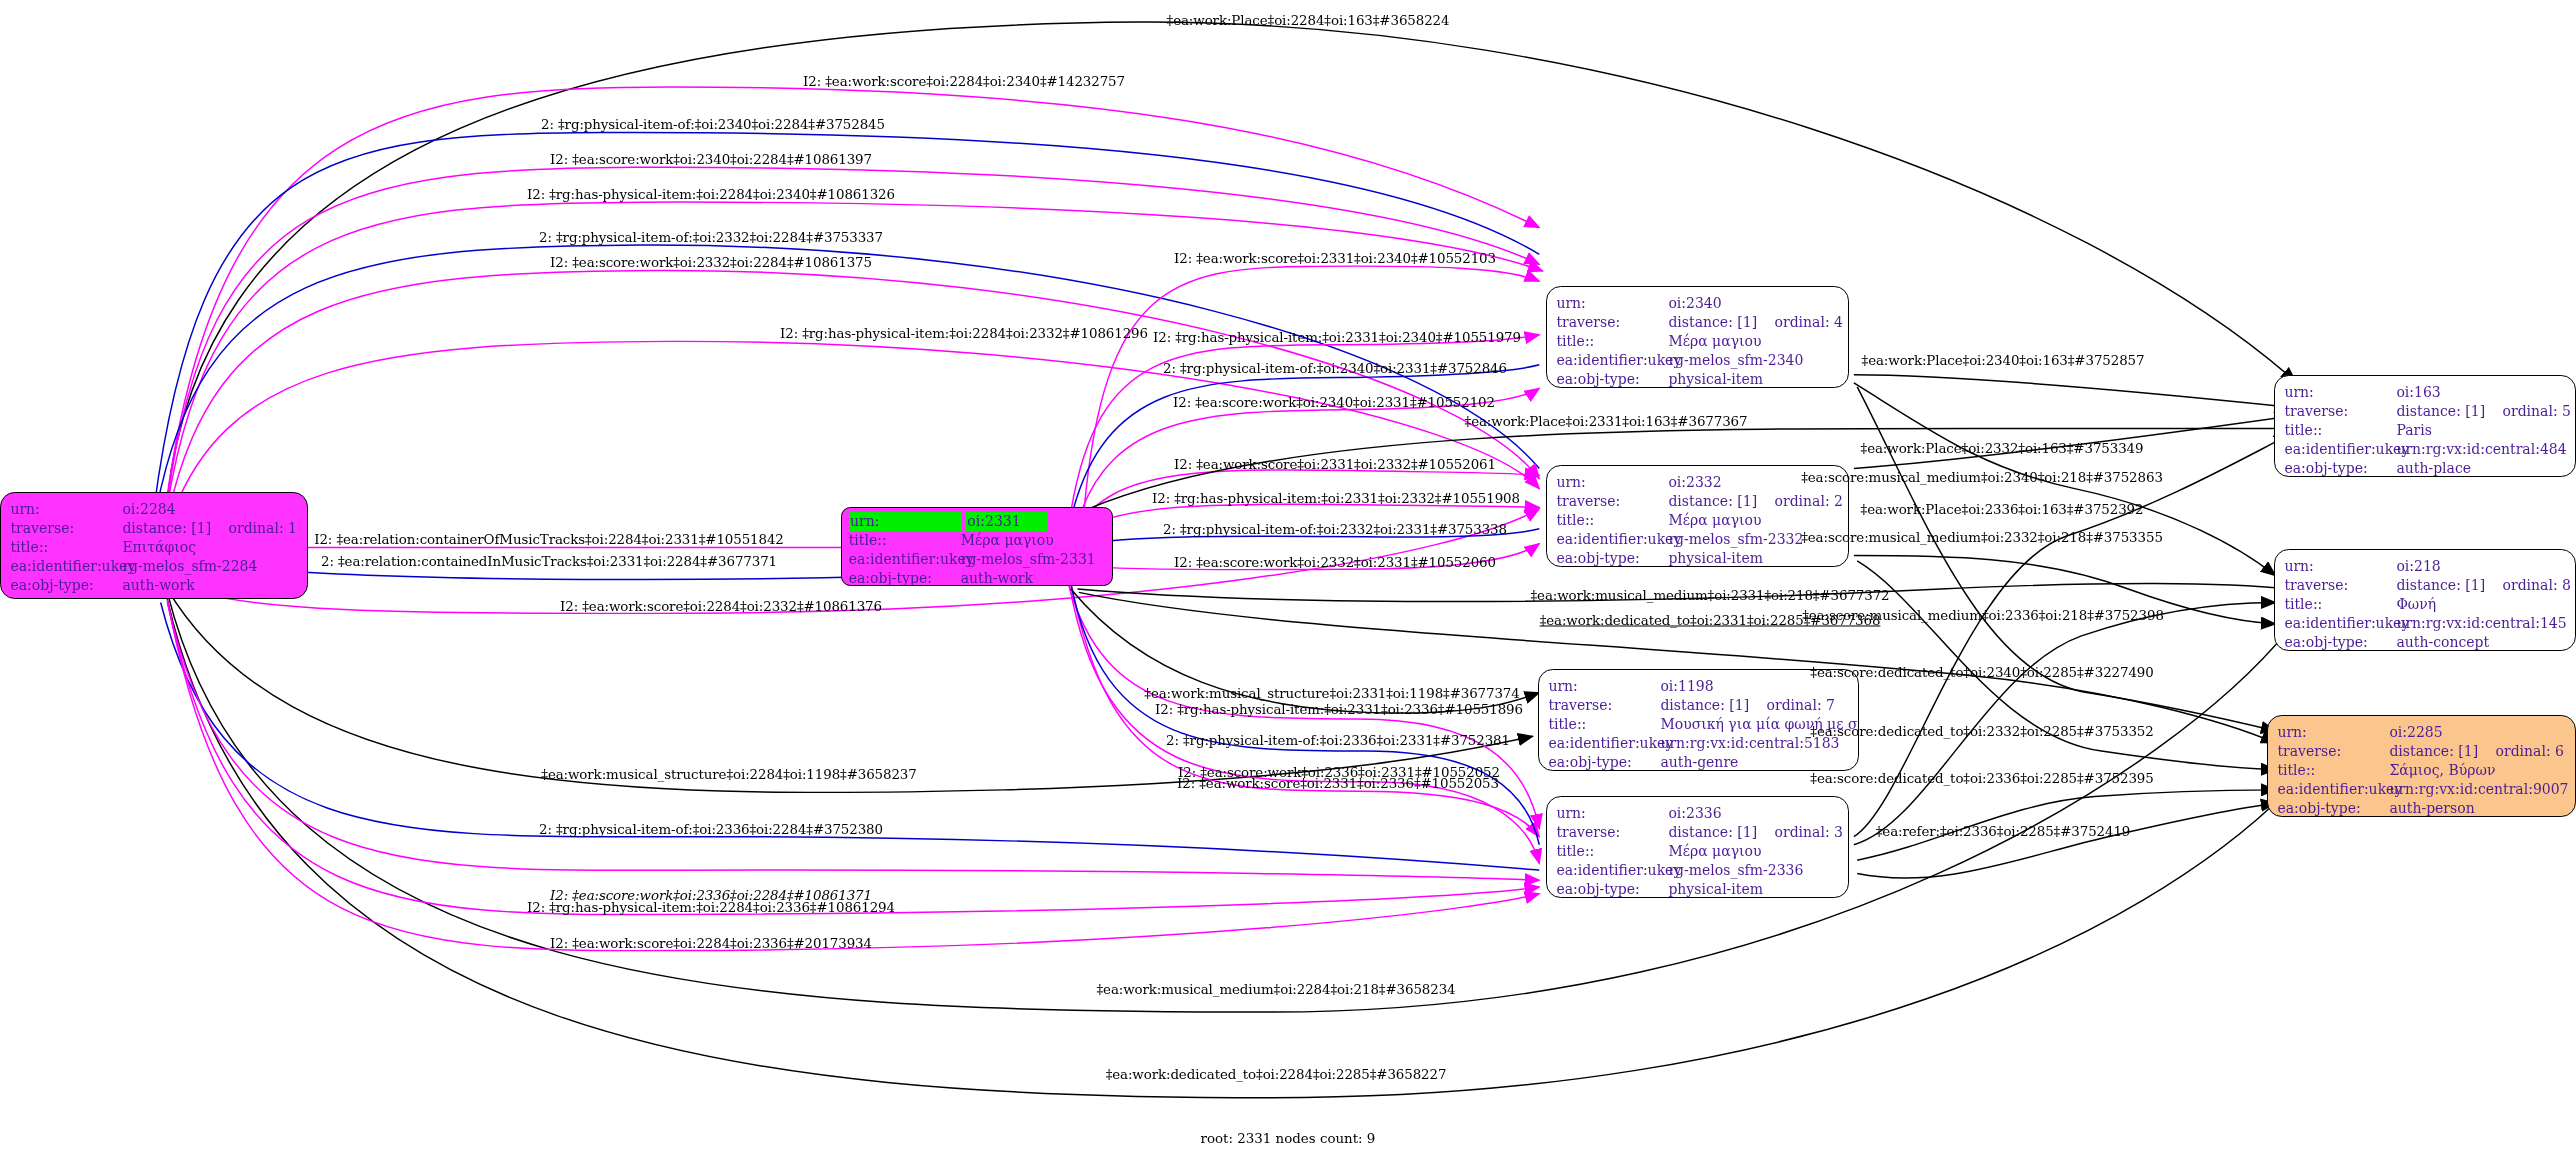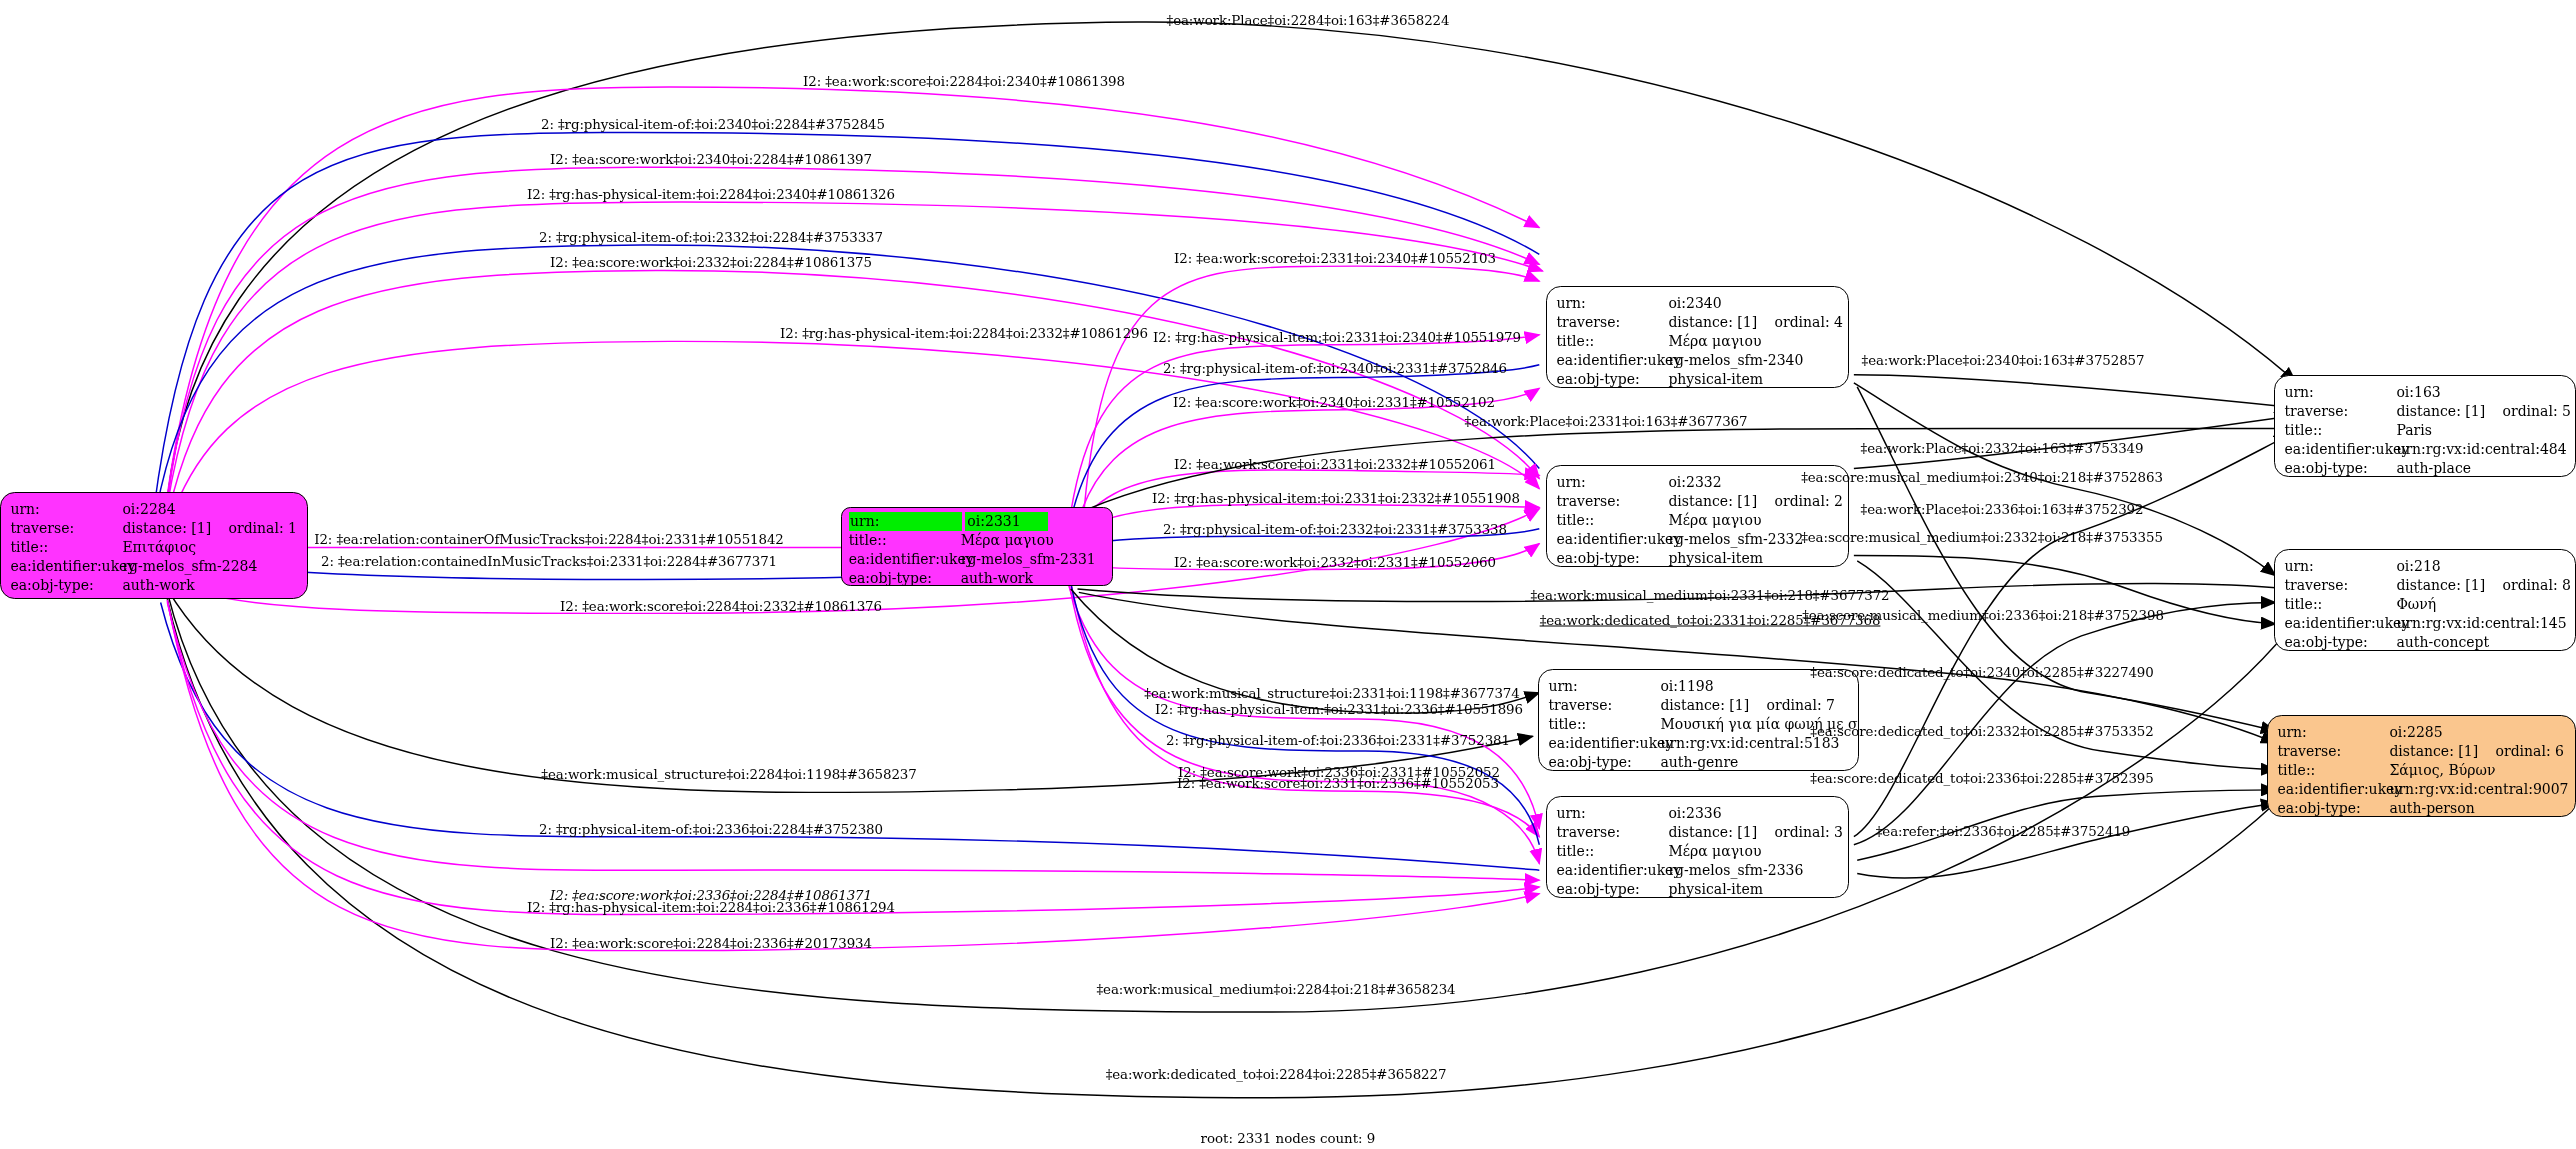--- a/index.html
+++ b/index.html
@@ -32,21 +32,21 @@
     padding: 6.7px 9.4px;
     overflow: hidden;
   }
   .node-row {
     display: flex;
     align-items: baseline;
     height: 19px;
     line-height: 19px;
     white-space: nowrap;
     font-size: 14px;
-    color: #000000;
+    color: #4c1d95;
   }
   .node-key {
     flex: 0 0 auto;
     width: 112px;
   }
   .node-val {
     flex: 0 0 auto;
     display: flex;
     gap: 17.4px;
   }
@@ -459,21 +459,21 @@
     <div class="node-row">
       <span class="node-key">ea:obj-type:</span>
       <span class="node-val">
           <span>auth-person</span>
         </span>
     </div>
   </div>
 
   <div id="edge-labels">
       <div class="edge-label" style="left: 1308px; top: 20px;">‡ea:work:Place‡oi:2284‡oi:163‡#3658224</div>
-      <div class="edge-label" style="left: 964px; top: 81px;">I2: ‡ea:work:score‡oi:2284‡oi:2340‡#10861398</div>
+      <div class="edge-label" style="left: 964px; top: 81px;">I2: ‡ea:work:score‡oi:2284‡oi:2340‡#14232757</div>
       <div class="edge-label" style="left: 713px; top: 124px;">2: ‡rg:physical-item-of:‡oi:2340‡oi:2284‡#3752845</div>
       <div class="edge-label" style="left: 711px; top: 159px;">I2: ‡ea:score:work‡oi:2340‡oi:2284‡#10861397</div>
       <div class="edge-label" style="left: 711px; top: 194px;">I2: ‡rg:has-physical-item:‡oi:2284‡oi:2340‡#10861326</div>
       <div class="edge-label" style="left: 711px; top: 237px;">2: ‡rg:physical-item-of:‡oi:2332‡oi:2284‡#3753337</div>
       <div class="edge-label" style="left: 711px; top: 262px;">I2: ‡ea:score:work‡oi:2332‡oi:2284‡#10861375</div>
       <div class="edge-label" style="left: 1335px; top: 258px;">I2: ‡ea:work:score‡oi:2331‡oi:2340‡#10552103</div>
       <div class="edge-label" style="left: 1337px; top: 337px;">I2: ‡rg:has-physical-item:‡oi:2331‡oi:2340‡#10551979</div>
       <div class="edge-label" style="left: 964px; top: 333px;">I2: ‡rg:has-physical-item:‡oi:2284‡oi:2332‡#10861296</div>
       <div class="edge-label" style="left: 1335px; top: 368px;">2: ‡rg:physical-item-of:‡oi:2340‡oi:2331‡#3752846</div>
       <div class="edge-label" style="left: 1334px; top: 402px;">I2: ‡ea:score:work‡oi:2340‡oi:2331‡#10552102</div>

